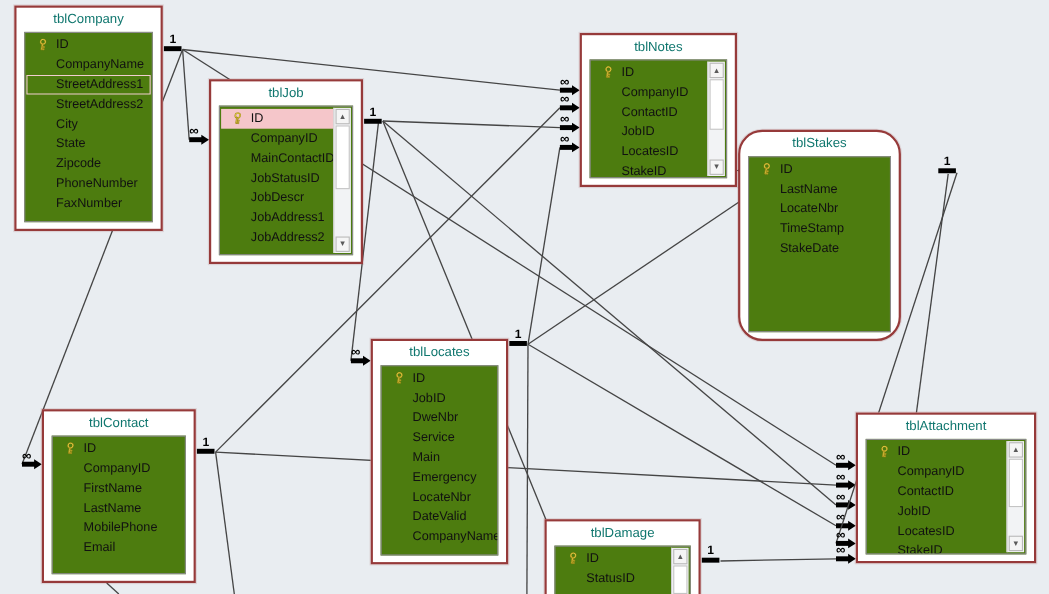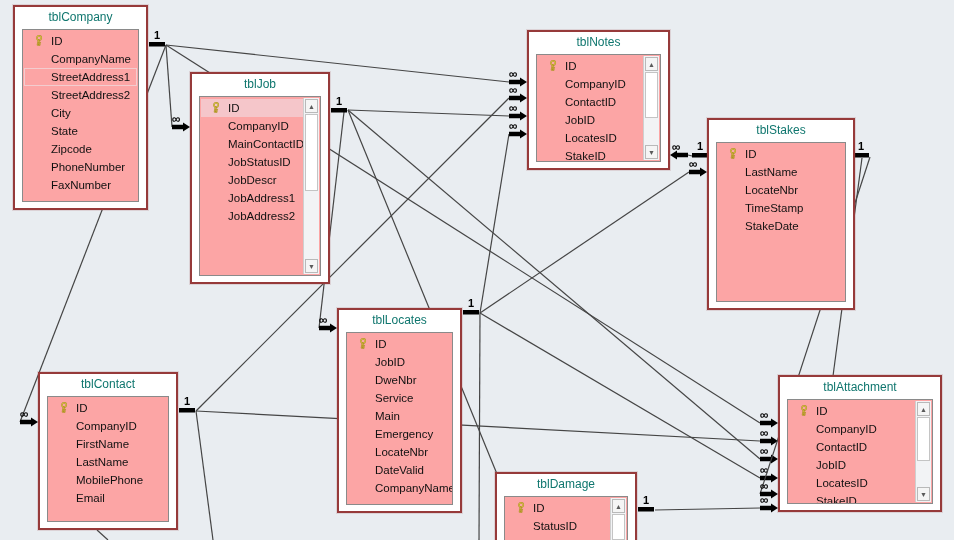--- a/index.html
+++ b/index.html
@@ -1,21 +1,21 @@
 <!DOCTYPE html>
 <html><head>
 <meta charset="utf-8">
 <style>
   html,body{margin:0;padding:0;}
   body{font-family:"Liberation Sans",sans-serif;}
   #canvas{position:relative;width:954px;height:540px;overflow:hidden;background:#e9edf1;}
   #rel-layer{position:absolute;left:0;top:0;z-index:1;}
   .tbl{position:absolute;z-index:2;background:#ffffff;border:2px solid #963a3a;box-sizing:border-box;box-shadow:0 0 0 1px rgba(150,58,58,.15);}
   .tbl-title{height:20px;line-height:21px;text-align:center;font-size:12px;color:#0f766e;overflow:hidden;white-space:nowrap;}
-  .tbl-list{position:absolute;left:7px;right:7px;bottom:6px;top:22px;border:1px solid #8a8a8a;background:#fca5a5;overflow:hidden;}
+  .tbl-list{position:absolute;left:7px;right:7px;bottom:6px;top:22px;border:1px solid #8a8a8a;background:#4d7c0f;overflow:hidden;}
   .rows{position:absolute;left:1px;top:2px;right:1px;}
   .frow{position:relative;height:18px;line-height:18px;font-size:11.5px;color:#111;padding-left:27px;white-space:nowrap;}
   .frow.sel{background:#f5c6ca;}
   .frow.tint{box-shadow:inset 0 0 0 1px #f2cdcf;}
   .keyic{position:absolute;left:9px;top:3px;width:12px;height:12px;}
   .vsb{position:absolute;top:1px;bottom:1px;right:1px;width:15px;background:#f2f3f5;border-left:1px solid #cfcfcf;}
   .sbtn{position:absolute;left:1px;right:1px;height:14px;background:#f5f5f5;border:1px solid #b9b9b9;color:#5a5a5a;font-size:7px;line-height:13px;text-align:center;box-sizing:border-box;}
   .sbtn.up{top:1px;} .sbtn.dn{bottom:1px;}
   .sthumb{position:absolute;left:1px;right:1px;top:16px;height:44%;background:#ffffff;border:1px solid #c4c4c4;box-sizing:border-box;}
   text{font-family:"Liberation Sans",sans-serif;}
@@ -122,21 +122,21 @@
           <div class="frow tint"><span>StreetAddress1</span></div>
           <div class="frow"><span>StreetAddress2</span></div>
           <div class="frow"><span>City</span></div>
           <div class="frow"><span>State</span></div>
           <div class="frow"><span>Zipcode</span></div>
           <div class="frow"><span>PhoneNumber</span></div>
           <div class="frow"><span>FaxNumber</span></div>
         </div>
       </div>
     </div>
-    <div class="tbl" style="left: 190px; top: 72px; width: 140px; height: 212px; border-color: rgb(150, 58, 58);">
+    <div class="tbl" style="left: 190px; top: 72px; width: 140px; height: 168px; border-color: rgb(150, 58, 58);">
       <div class="tbl-title">tblJob</div>
       <div class="tbl-list" style="border-color: rgb(138, 138, 138);">
         <div class="rows" style="right: 16px;">
           <div class="frow sel"><svg viewBox="0 0 12 12" class="keyic">
               <g transform="rotate(10 6 6)">
                 <circle cx="5.6" cy="3" r="2.2" fill="none" stroke="#9c8412" stroke-width="1.4"></circle>
                 <circle cx="5.6" cy="3" r="2.2" fill="none" stroke="#e8d44d" stroke-width="0.7"></circle>
                 <rect x="4.9" y="4.8" width="1.3" height="5.6" fill="#e8d44d" stroke="#9c8412" stroke-width="0.6"></rect>
                 <rect x="6.1" y="7" width="1.7" height="1.1" fill="#e8d44d" stroke="#9c8412" stroke-width="0.6"></rect>
                 <rect x="6.1" y="9.1" width="1.7" height="1.1" fill="#e8d44d" stroke="#9c8412" stroke-width="0.6"></rect>
@@ -175,21 +175,21 @@
           <div class="frow"><span>LocatesID</span></div>
           <div class="frow"><span>StakeID</span></div>
         </div>
         <div class="vsb">
           <div class="sbtn up">▲</div>
           <div class="sthumb"></div>
           <div class="sbtn dn">▼</div>
         </div>
       </div>
     </div>
-    <div class="tbl" style="left: 707px; top: 118px; width: 148px; height: 192px; border-color: rgb(150, 58, 58);">
+    <div class="tbl" style="left: 671px; top: 118px; width: 148px; height: 192px; border-color: rgb(150, 58, 58); border-radius: 22px;">
       <div class="tbl-title">tblStakes</div>
       <div class="tbl-list" style="border-color: rgb(138, 138, 138);">
         <div class="rows">
           <div class="frow"><svg viewBox="0 0 12 12" class="keyic">
               <g transform="rotate(10 6 6)">
                 <circle cx="5.6" cy="3" r="2.2" fill="none" stroke="#9c8412" stroke-width="1.4"></circle>
                 <circle cx="5.6" cy="3" r="2.2" fill="none" stroke="#e8d44d" stroke-width="0.7"></circle>
                 <rect x="4.9" y="4.8" width="1.3" height="5.6" fill="#e8d44d" stroke="#9c8412" stroke-width="0.6"></rect>
                 <rect x="6.1" y="7" width="1.7" height="1.1" fill="#e8d44d" stroke="#9c8412" stroke-width="0.6"></rect>
                 <rect x="6.1" y="9.1" width="1.7" height="1.1" fill="#e8d44d" stroke="#9c8412" stroke-width="0.6"></rect>

